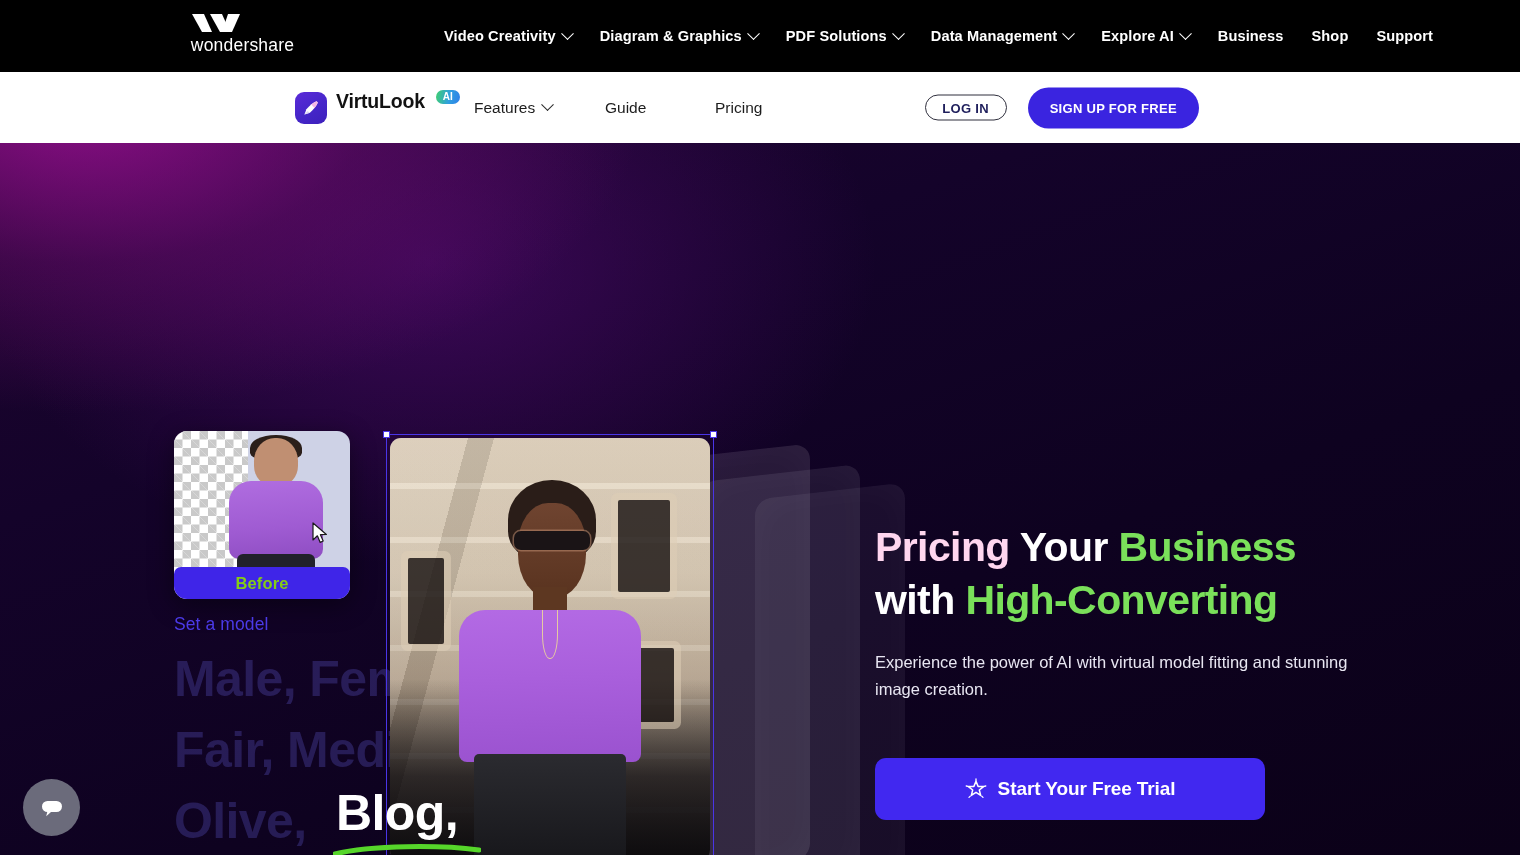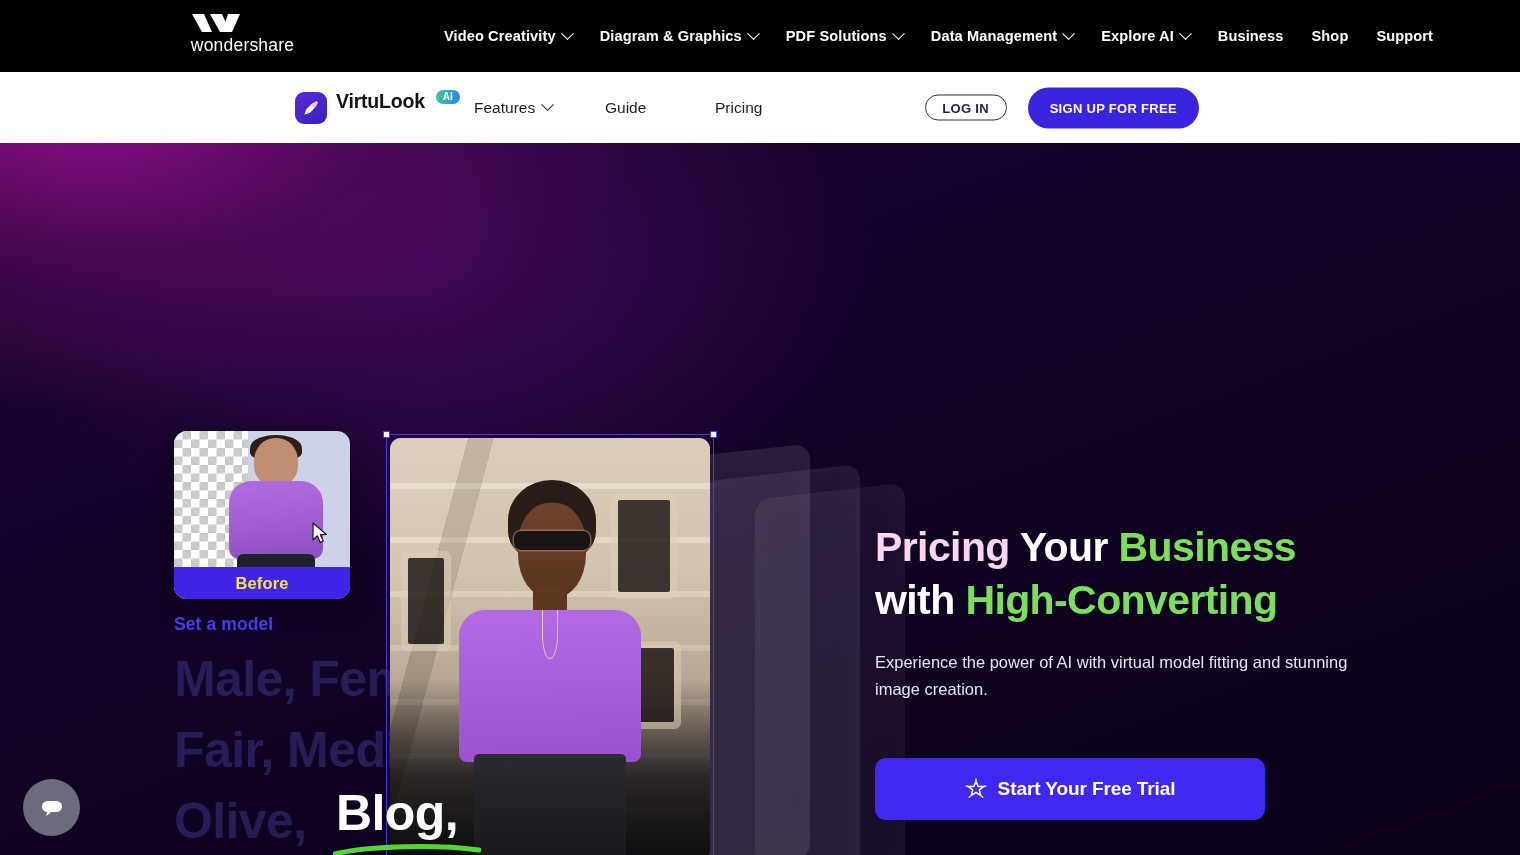--- a/index.html
+++ b/index.html
@@ -163,30 +163,31 @@
     background: linear-gradient(175deg,#b06de0 0%, #9f5bd2 60%, #8e4dc2 100%);
     border-radius: 22px 22px 10px 10px;
   }
   .bf-shorts {
     position: absolute; left: 10%; top: 72%; width: 80%; height: 28%;
     background: #21212b; border-radius: 6px;
   }
   .cursor-arrow { position: absolute; left: 138px; top: 91px; width: 17px; height: 22px; }
   .before-label {
     position: absolute; left: 0; bottom: 0; width: 100%; height: 32px;
-    background: #3f25e8; color: #fde047;
+    background: #3f25e8; color: #84cc16;
     font-size: 16.5px; font-weight: 700;
     display: flex; align-items: center; justify-content: center;
     letter-spacing: .1px;
+    border-radius: 7px;
   }
 
   
   .set-label {
     position: absolute; left: 174px; top: 471px;
-    color: #4b3ae8; font-size: 17.5px; font-weight: 700;
+    color: #4b3ae8; font-size: 17.5px; font-weight: 400;
     letter-spacing: .1px; z-index: 6;
   }
   .attr-text {
     position: absolute; left: 174px; top: 501px;
     width: 560px; z-index: 4;
     font-size: 50px; font-weight: 700; line-height: 71px;
     letter-spacing: -.6px;
     color: rgba(96,88,210,.30);
     white-space: pre-wrap;
   }

